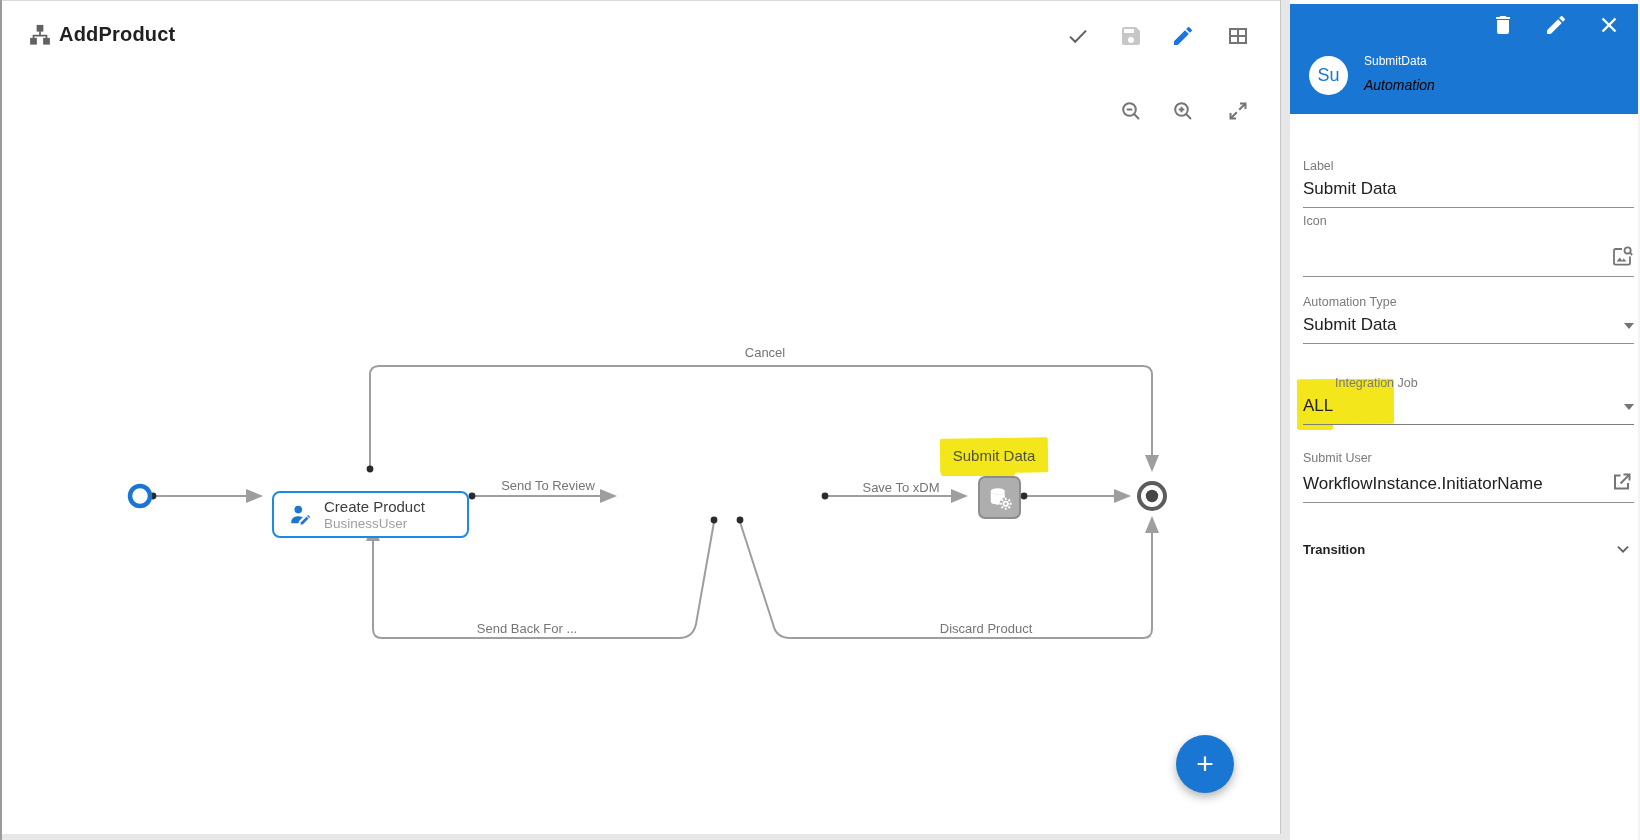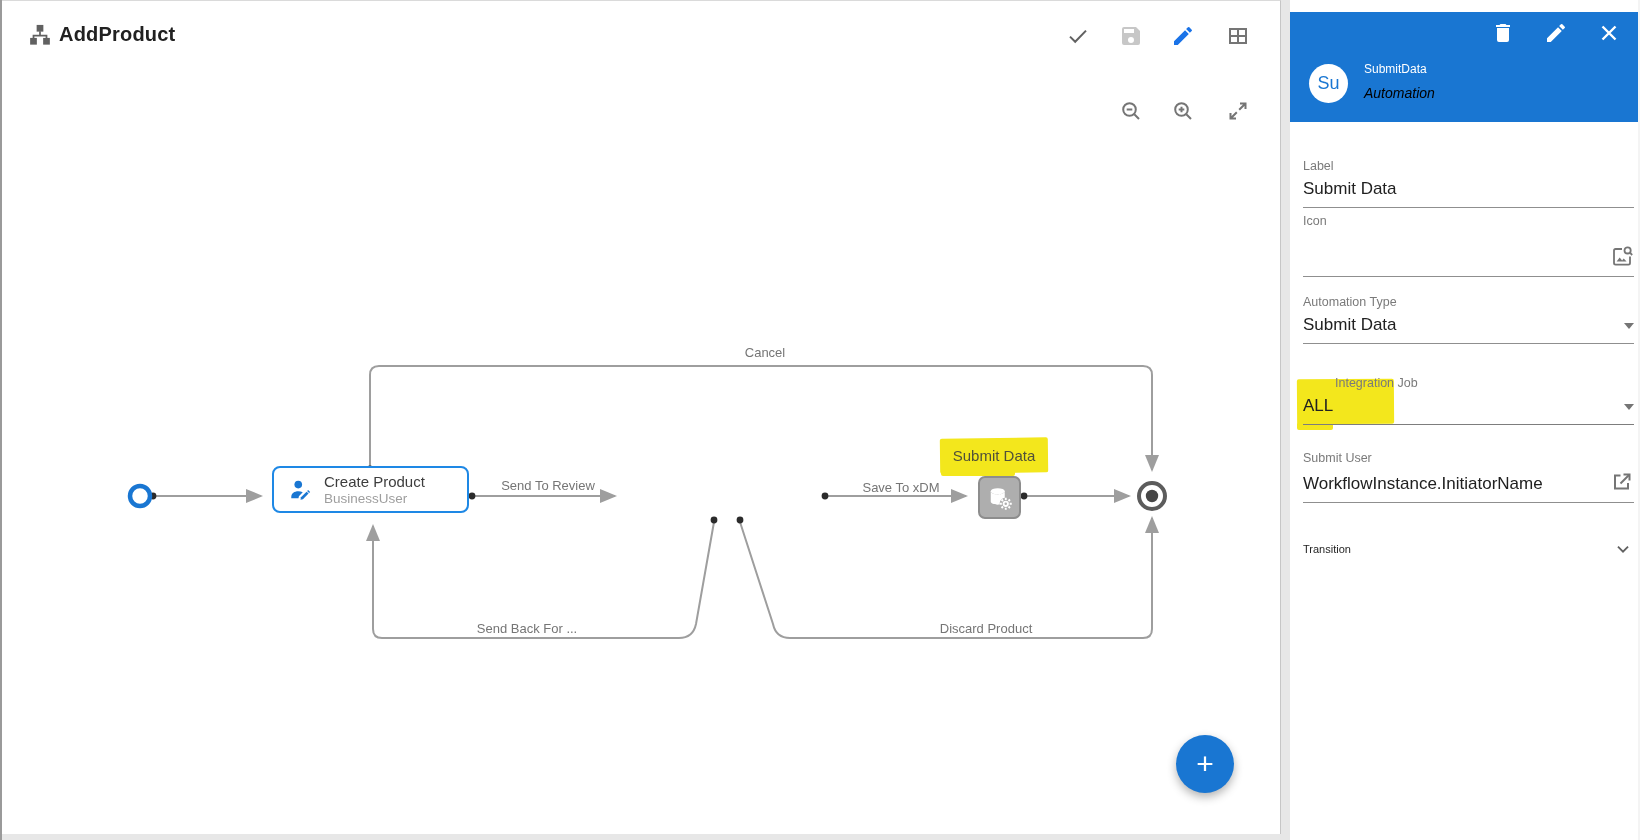--- a/index.html
+++ b/index.html
@@ -60,21 +60,21 @@
     position:absolute; left:1174px; top:734px; width:58px; height:58px; border-radius:50%;
     background:#1a73d2; background:#1976d2; color:#fff; border:none; cursor:pointer;
     font-size:30px; font-weight:300; line-height:58px; text-align:center;
     box-shadow:0 4px 10px rgba(0,0,0,.3);
   }
 
   
   .panel { position:absolute; left:1290px; top:0; width:348px; height:840px; background:#fff; }
   .scroll-strip { position:absolute; left:1638px; top:0; width:2px; height:840px; background:#f4f4f4; }
 
-  .panel-header { position:absolute; left:0; top:12px; width:100%; height:110px; background:#1976d2; }
+  .panel-header { position:absolute; left:0; top:4px; width:100%; height:110px; background:#1976d2; }
   .avatar {
     position:absolute; left:19px; top:52px; width:39px; height:39px; border-radius:50%;
     background:#fff; color:#1976d2; font-size:18px; text-align:center; line-height:39px;
   }
   .panel-title { position:absolute; left:74px; top:50px; font-size:12px; color:#fff; }
   .panel-subtitle { position:absolute; left:74px; top:73px; font-size:14px; font-style:italic; color:#000000; }
   .header-btn { position:absolute; top:9px; width:26px; height:26px; cursor:pointer; }
   .header-btn svg { width:24px; height:24px; }
 
   .field { position:absolute; left:13px; width:331px; }
@@ -90,21 +90,21 @@
   }
   .row-icon { width:24px; height:24px; cursor:pointer; }
 
   .all-highlight { position:absolute; left:-6px; top:3px; width:97px; height:45px; background:#f3e71c; z-index:1; transform:rotate(-.4deg); border-radius:2px;}
   .all-highlight-tail { position:absolute; left:-6px; top:46px; width:36px; height:8px; background:#f3e71c; z-index:1; border-radius:2px;}
 
   .section-header {
     position:absolute; left:13px; top:538px; width:331px;
     display:flex; justify-content:space-between; align-items:center; cursor:pointer;
   }
-  .section-title { font-size:11px; font-weight:normal; color:#1f1f1f; }
+  .section-title { font-size:13px; font-weight:bold; color:#1f1f1f; }
   .section-header svg { width:22px; height:22px; }
 </style>
 </head>
 <body>
 
 <div class="window-edge"></div>
 
 <div class="canvas">
 
   <svg class="title-icon" viewBox="0 0 24 24">
@@ -195,21 +195,21 @@
       <circle cx="1150" cy="495" r="6.2" fill="#464646"></circle>
     </g>
   </svg>
 
   <div class="edge-label" style="left:763px; top:344px;">Cancel</div>
   <div class="edge-label" style="left:546px; top:477px;">Send To Review</div>
   <div class="edge-label" style="left:899px; top:479px;">Save To xDM</div>
   <div class="edge-label" style="left:525px; top:620px;">Send Back For ...</div>
   <div class="edge-label" style="left:984px; top:620px;">Discard Product</div>
 
-  <div class="task-node" style="left:270px; top:465px;">
+  <div class="task-node" style="left:270px; top:490px;">
     <svg class="node-icon" viewBox="0 0 24 24">
       <g fill="#1976d2">
         <circle cx="10" cy="7.6" r="3.4"></circle>
         <path d="M3.8 18.6c0-3.1 2.8-5 6.2-5 1.5 0 2.9.35 4 .95l-3.4 3.4-.4 1.8H3.8z"></path>
         <path d="M12.4 18.9l5-5 1.75 1.75-5 5-2.15.4z"></path>
         <path d="M17.9 13.4l.9-.9 1.75 1.75-.9.9z"></path>
       </g>
     </svg>
     <div>
       <div class="node-title">Create Product</div>

